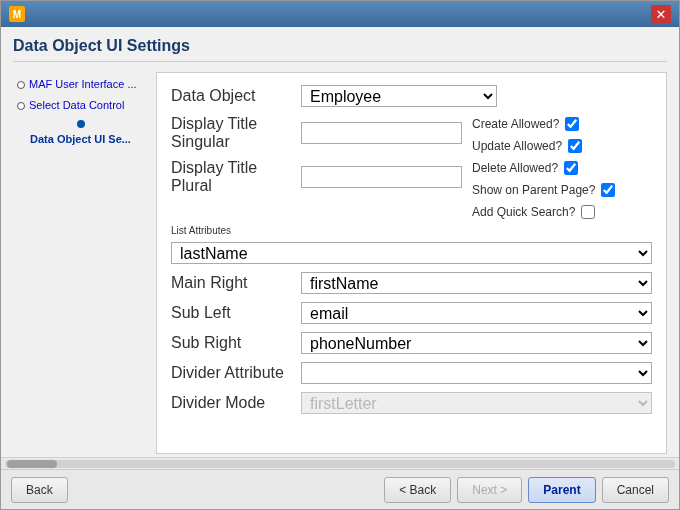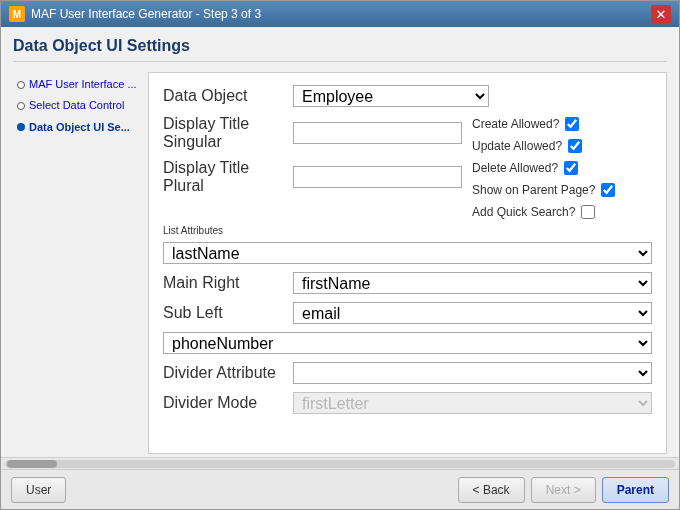--- a/index.html
+++ b/index.html
@@ -74,39 +74,41 @@
       font-size: 16px;
       font-weight: bold;
       color: #1a3a6a;
       margin-bottom: 10px;
       padding-bottom: 6px;
       border-bottom: 1px solid #ccc;
     }
     .main-area {
       display: flex;
       flex: 1;
+      gap: 8px;
     }
     .sidebar {
       width: 135px;
       flex-shrink: 0;
       padding-top: 2px;
     }
     .sidebar-item {
       display: flex;
       align-items: center;
       gap: 4px;
       padding: 3px 4px;
       cursor: pointer;
       font-size: 11px;
       color: #0000cc;
       line-height: 1.4;
     }
     .sidebar-item.active {
       color: #003399;
       font-weight: bold;
+      flex-direction: column;
     }
     .sidebar-item .circle-bullet {
       width: 8px;
       height: 8px;
       border-radius: 50%;
       border: 1.5px solid #555;
       background: white;
       flex-shrink: 0;
     }
     .sidebar-item .active-bullet {
@@ -222,21 +224,20 @@
     }
   </style>
 </head>
 <body>
 
 <div class="window">
 
   <div class="title-bar">
     <div class="title-bar-left">
       <div class="title-bar-icon">M</div>
-      <span class="title-bar-title">MAF User Interface Generator - Step 3 of 3</span>
     </div>
     <button class="title-bar-close">✕</button>
   </div>
 
   <div class="content">
     <div class="page-title">Data Object UI Settings</div>
 
     <div class="main-area">
 
       <div class="sidebar">
@@ -338,20 +339,21 @@
             <select>
               <option>email</option>
               <option>firstName</option>
               <option>lastName</option>
               <option>phoneNumber</option>
             </select>
           </div>
         </div>
 
         <div class="form-row">
+          <div class="form-label">Sub Right</div>
           <div class="form-control-wrap">
             <select>
               <option>phoneNumber</option>
               <option>firstName</option>
               <option>lastName</option>
               <option>email</option>
             </select>
           </div>
         </div>
 
@@ -380,21 +382,22 @@
   </div>
 
   <div style="background:#e8e8e8; height:12px; display:flex; align-items:center; padding:0 4px; border-top:1px solid #d0d0d0;">
     <div style="flex:1; height:8px; background:#d0d0d0; border-radius:4px; position:relative;">
       <div style="width:50px; height:8px; background:#a0a0a0; border-radius:4px; position:absolute; left:2px;"></div>
     </div>
   </div>
 
   <div class="footer">
     <div class="footer-left">
-      <button class="btn">User</button>
+      <button class="btn">Back</button>
     </div>
     <div class="footer-right">
       <button class="btn">&lt; Back</button>
       <button class="btn" disabled="">Next &gt;</button>
       <button class="btn btn-primary">Parent</button>
+      <button class="btn">Cancel</button>
     </div>
   </div>
 </div>
 
 </body></html>

